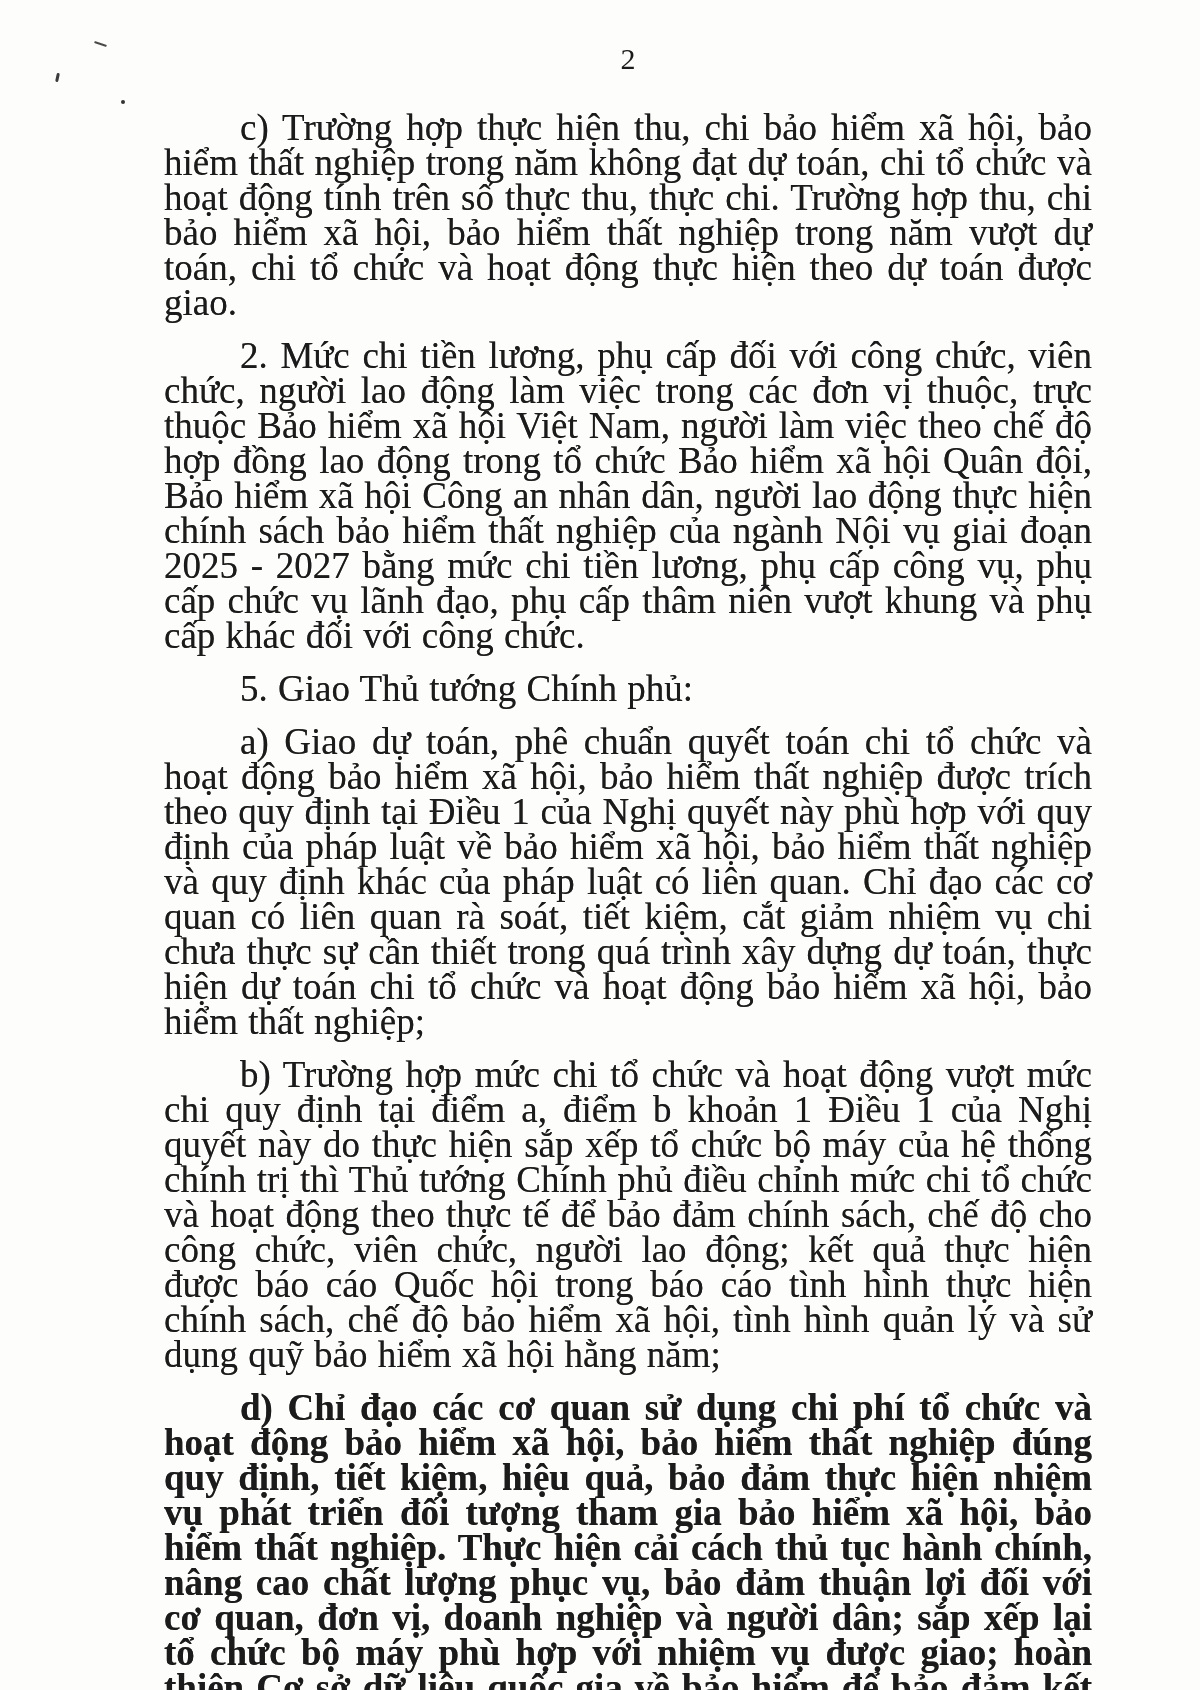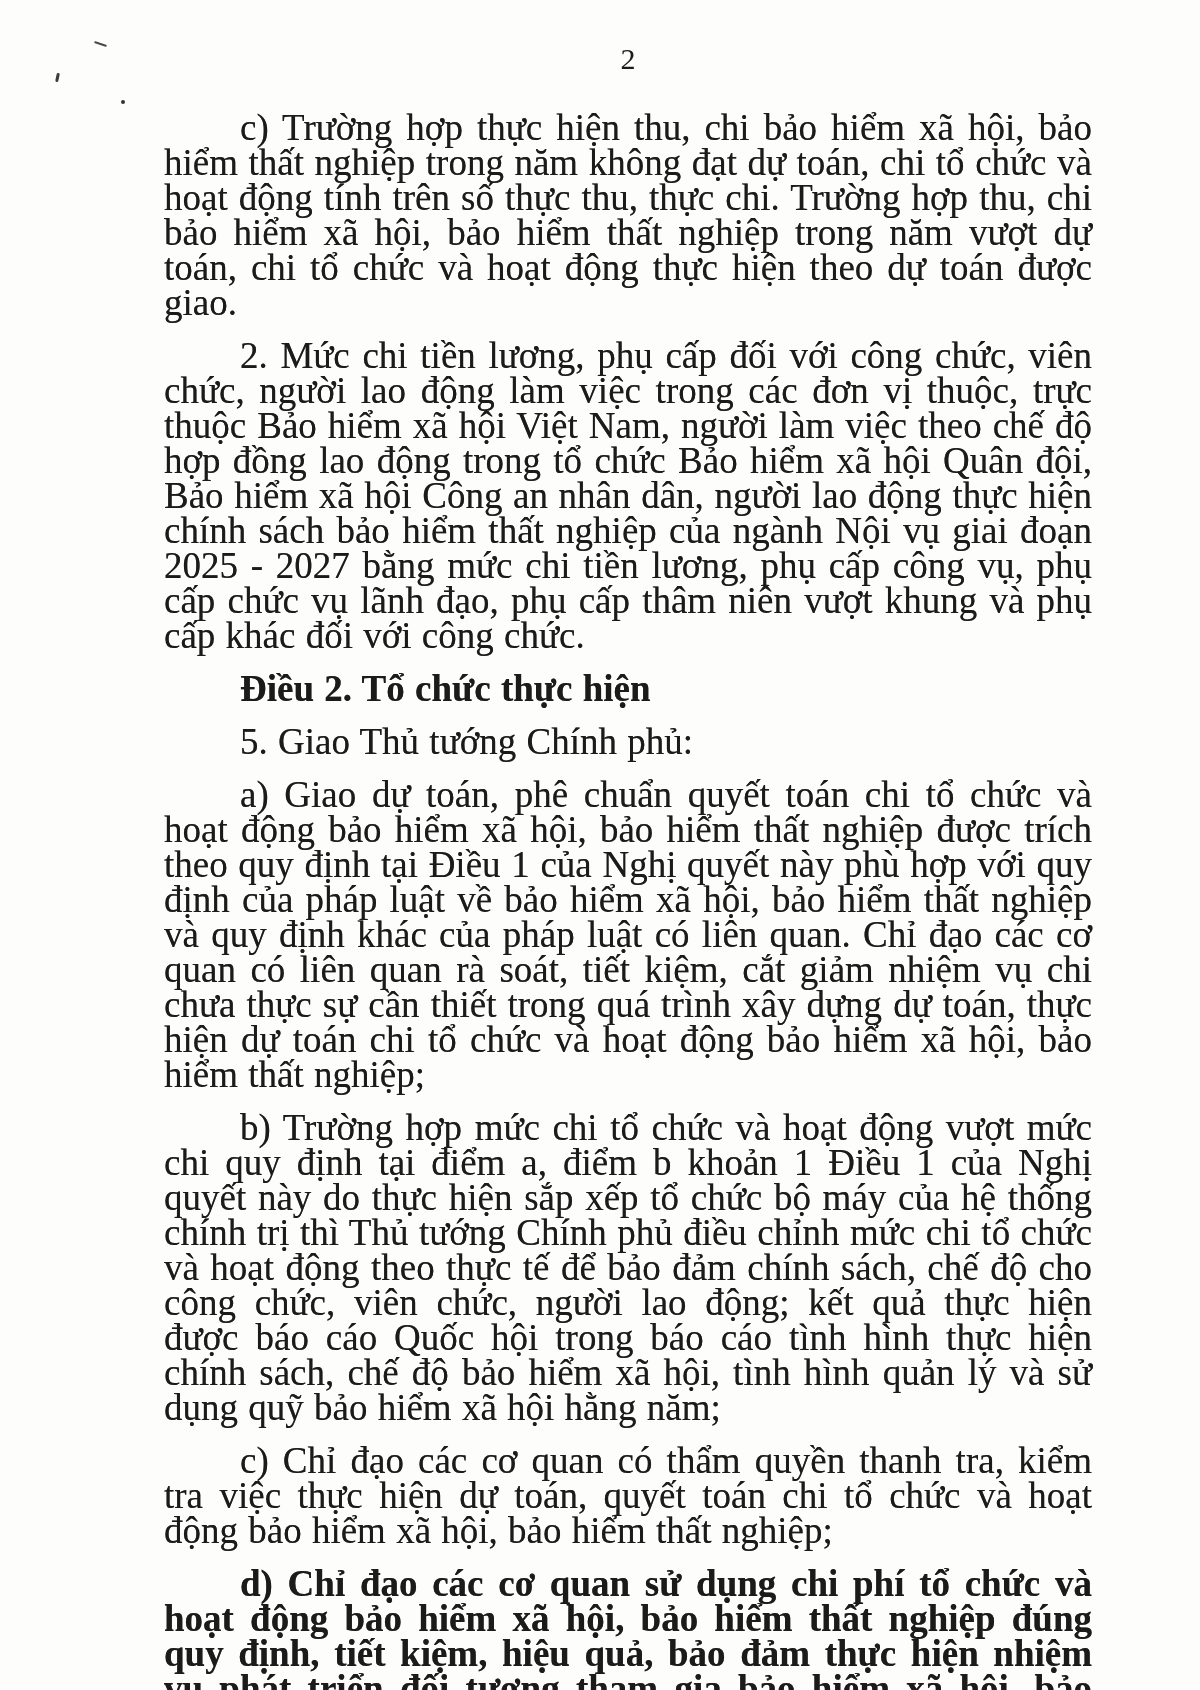--- a/index.html
+++ b/index.html
@@ -90,21 +90,19 @@
 
   <div class="artifact a1"></div>
   <div class="artifact a2"></div>
   <div class="artifact a3"></div>
 
   <div class="page-number">2</div>
 
   <div class="content">
     <p class="body">c) Trường hợp thực hiện thu, chi bảo hiểm xã hội, bảo hiểm thất nghiệp trong năm không đạt dự toán, chi tổ chức và hoạt động tính trên số thực thu, thực chi. Trường hợp thu, chi bảo hiểm xã hội, bảo hiểm thất nghiệp trong năm vượt dự toán, chi tổ chức và hoạt động thực hiện theo dự toán được giao.</p>
     <p class="body">2. Mức chi tiền lương, phụ cấp đối với công chức, viên chức, người lao động làm việc trong các đơn vị thuộc, trực thuộc Bảo hiểm xã hội Việt Nam, người làm việc theo chế độ hợp đồng lao động trong tổ chức Bảo hiểm xã hội Quân đội, Bảo hiểm xã hội Công an nhân dân, người lao động thực hiện chính sách bảo hiểm thất nghiệp của ngành Nội vụ giai đoạn 2025 - 2027 bằng mức chi tiền lương, phụ cấp công vụ, phụ cấp chức vụ lãnh đạo, phụ cấp thâm niên vượt khung và phụ cấp khác đối với công chức.</p>
-    <p class="heading">Điều 2. Tổ chức thực hiện</p>
     <p class="body">5. Giao Thủ tướng Chính phủ:</p>
     <p class="body">a) Giao dự toán, phê chuẩn quyết toán chi tổ chức và hoạt động bảo hiểm xã hội, bảo hiểm thất nghiệp được trích theo quy định tại Điều 1 của Nghị quyết này phù hợp với quy định của pháp luật về bảo hiểm xã hội, bảo hiểm thất nghiệp và quy định khác của pháp luật có liên quan. Chỉ đạo các cơ quan có liên quan rà soát, tiết kiệm, cắt giảm nhiệm vụ chi chưa thực sự cần thiết trong quá trình xây dựng dự toán, thực hiện dự toán chi tổ chức và hoạt động bảo hiểm xã hội, bảo hiểm thất nghiệp;</p>
     <p class="body">b) Trường hợp mức chi tổ chức và hoạt động vượt mức chi quy định tại điểm a, điểm b khoản 1 Điều 1 của Nghị quyết này do thực hiện sắp xếp tổ chức bộ máy của hệ thống chính trị thì Thủ tướng Chính phủ điều chỉnh mức chi tổ chức và hoạt động theo thực tế để bảo đảm chính sách, chế độ cho công chức, viên chức, người lao động; kết quả thực hiện được báo cáo Quốc hội trong báo cáo tình hình thực hiện chính sách, chế độ bảo hiểm xã hội, tình hình quản lý và sử dụng quỹ bảo hiểm xã hội hằng năm;</p>
-    <p class="body">c) Chỉ đạo các cơ quan có thẩm quyền thanh tra, kiểm tra việc thực hiện dự toán, quyết toán chi tổ chức và hoạt động bảo hiểm xã hội, bảo hiểm thất nghiệp;</p>
     <p class="body cont">d) Chỉ đạo các cơ quan sử dụng chi phí tổ chức và hoạt động bảo hiểm xã hội, bảo hiểm thất nghiệp đúng quy định, tiết kiệm, hiệu quả, bảo đảm thực hiện nhiệm vụ phát triển đối tượng tham gia bảo hiểm xã hội, bảo hiểm thất nghiệp. Thực hiện cải cách thủ tục hành chính, nâng cao chất lượng phục vụ, bảo đảm thuận lợi đối với cơ quan, đơn vị, doanh nghiệp và người dân; sắp xếp lại tổ chức bộ máy phù hợp với nhiệm vụ được giao; hoàn thiện Cơ sở dữ liệu quốc gia về bảo hiểm để bảo đảm kết nối, chia sẻ với Cơ sở dữ liệu quốc gia về dân cư, các cơ sở dữ liệu quốc gia khác có liên quan nhằm nâng cao hiệu quả quản</p>
   </div>
 
 </div>
 
 </body></html>

